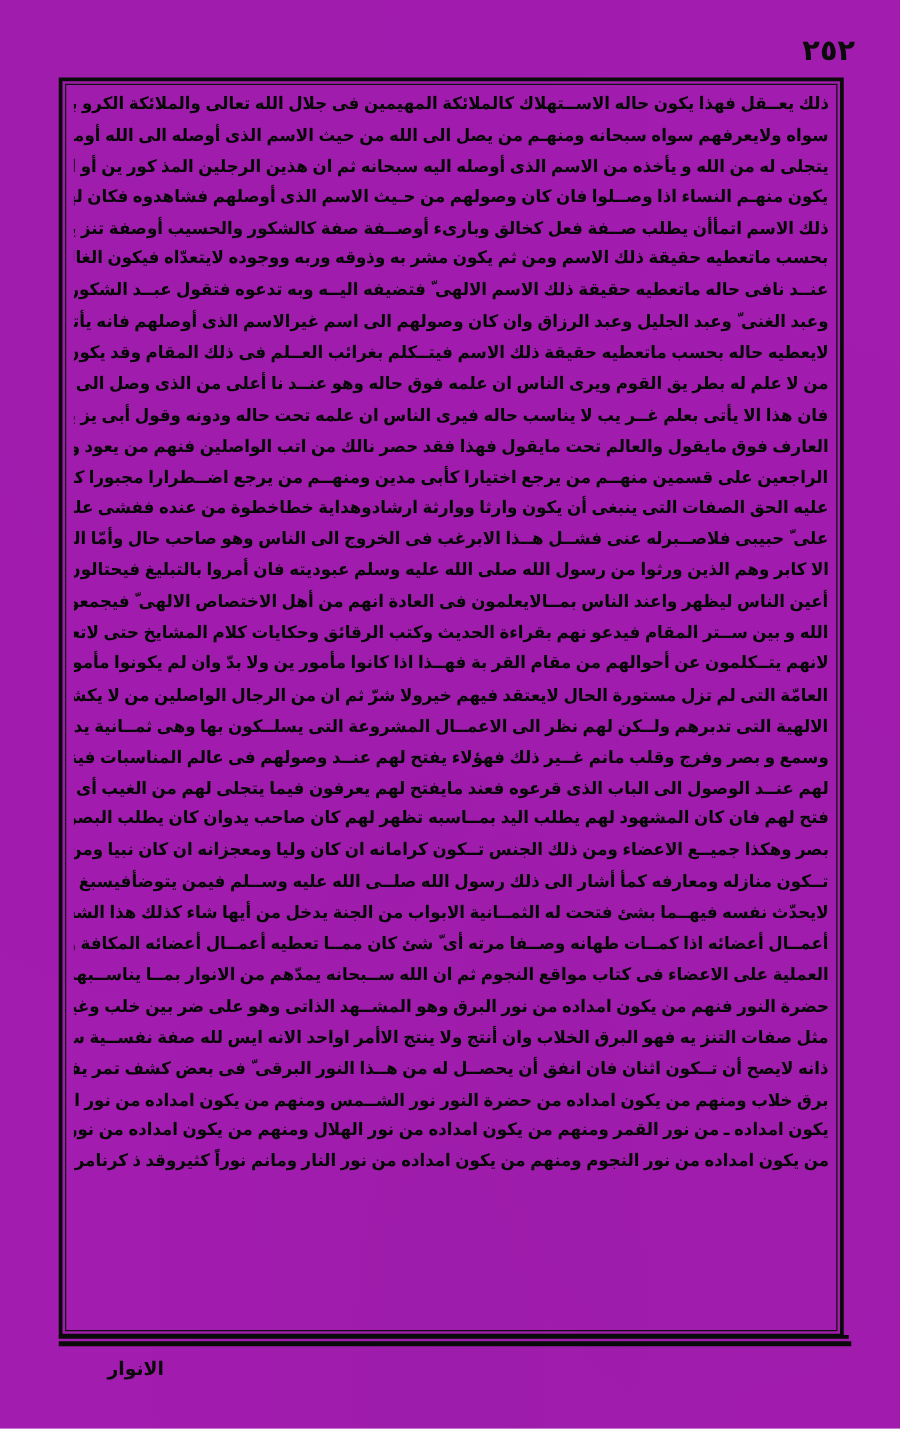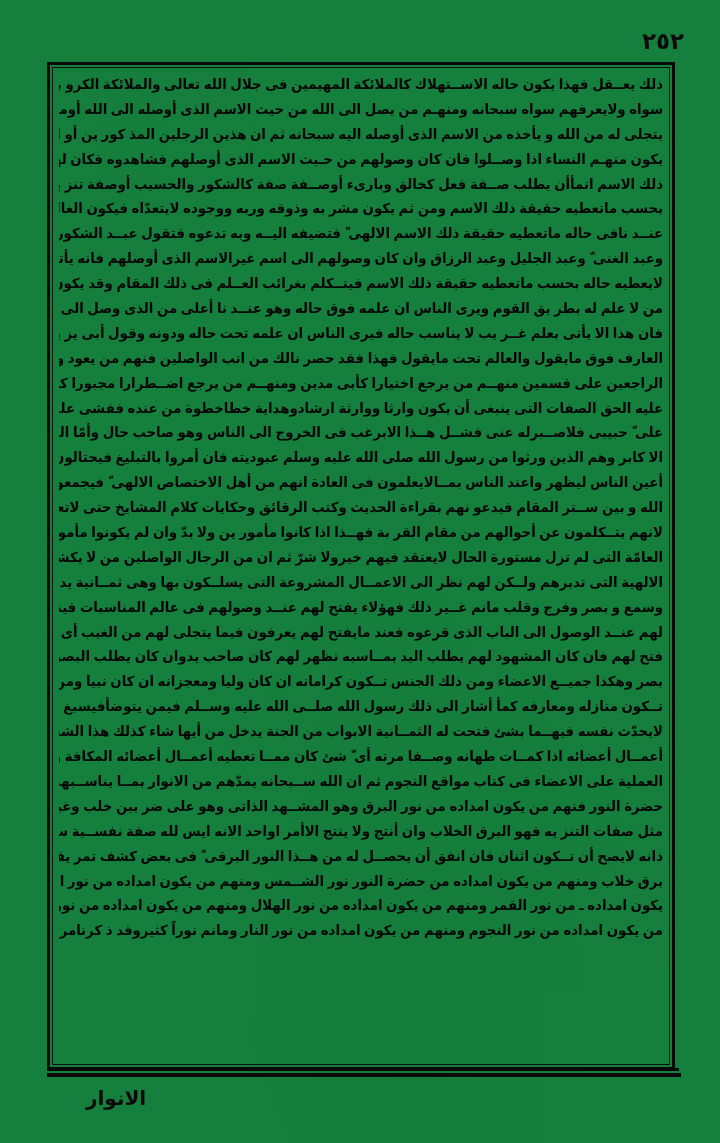--- a/index.html
+++ b/index.html
@@ -14,21 +14,21 @@
     position: relative;
     overflow: hidden;
     font-family: "DejaVu Sans", "Liberation Sans", sans-serif;
     color: #000000;
   }
 
   
   .page-sheet {
     position: absolute;
     inset: 0;
-    background: #15803d;
+    background: #a21caf;
   }
   
   .paper-grain {
     position: absolute;
     inset: 0;
     pointer-events: none;
     background:
       radial-gradient(ellipse at 18% 12%, rgba(0,0,0,0.016), rgba(0,0,0,0) 58%),
       radial-gradient(ellipse at 82% 72%, rgba(0,0,0,0.014), rgba(0,0,0,0) 60%),
       radial-gradient(ellipse at 50% 96%, rgba(0,0,0,0.020), rgba(0,0,0,0) 55%);
@@ -130,21 +130,21 @@
   }
   .catchword {
     position: absolute;
     left: 0;
     top: 1086px;
     width: 720px;
     text-align: left;
     padding-left: 86px;
     box-sizing: border-box;
     font-family: "DejaVu Sans", sans-serif;
-    font-size: 20px;
+    font-size: 15px;
     font-weight: 700;
     color: #0a0a0a;
     letter-spacing: -0.5px;
   }
 </style>
 </head>
 <body>
 
 <div class="page-sheet">
 

